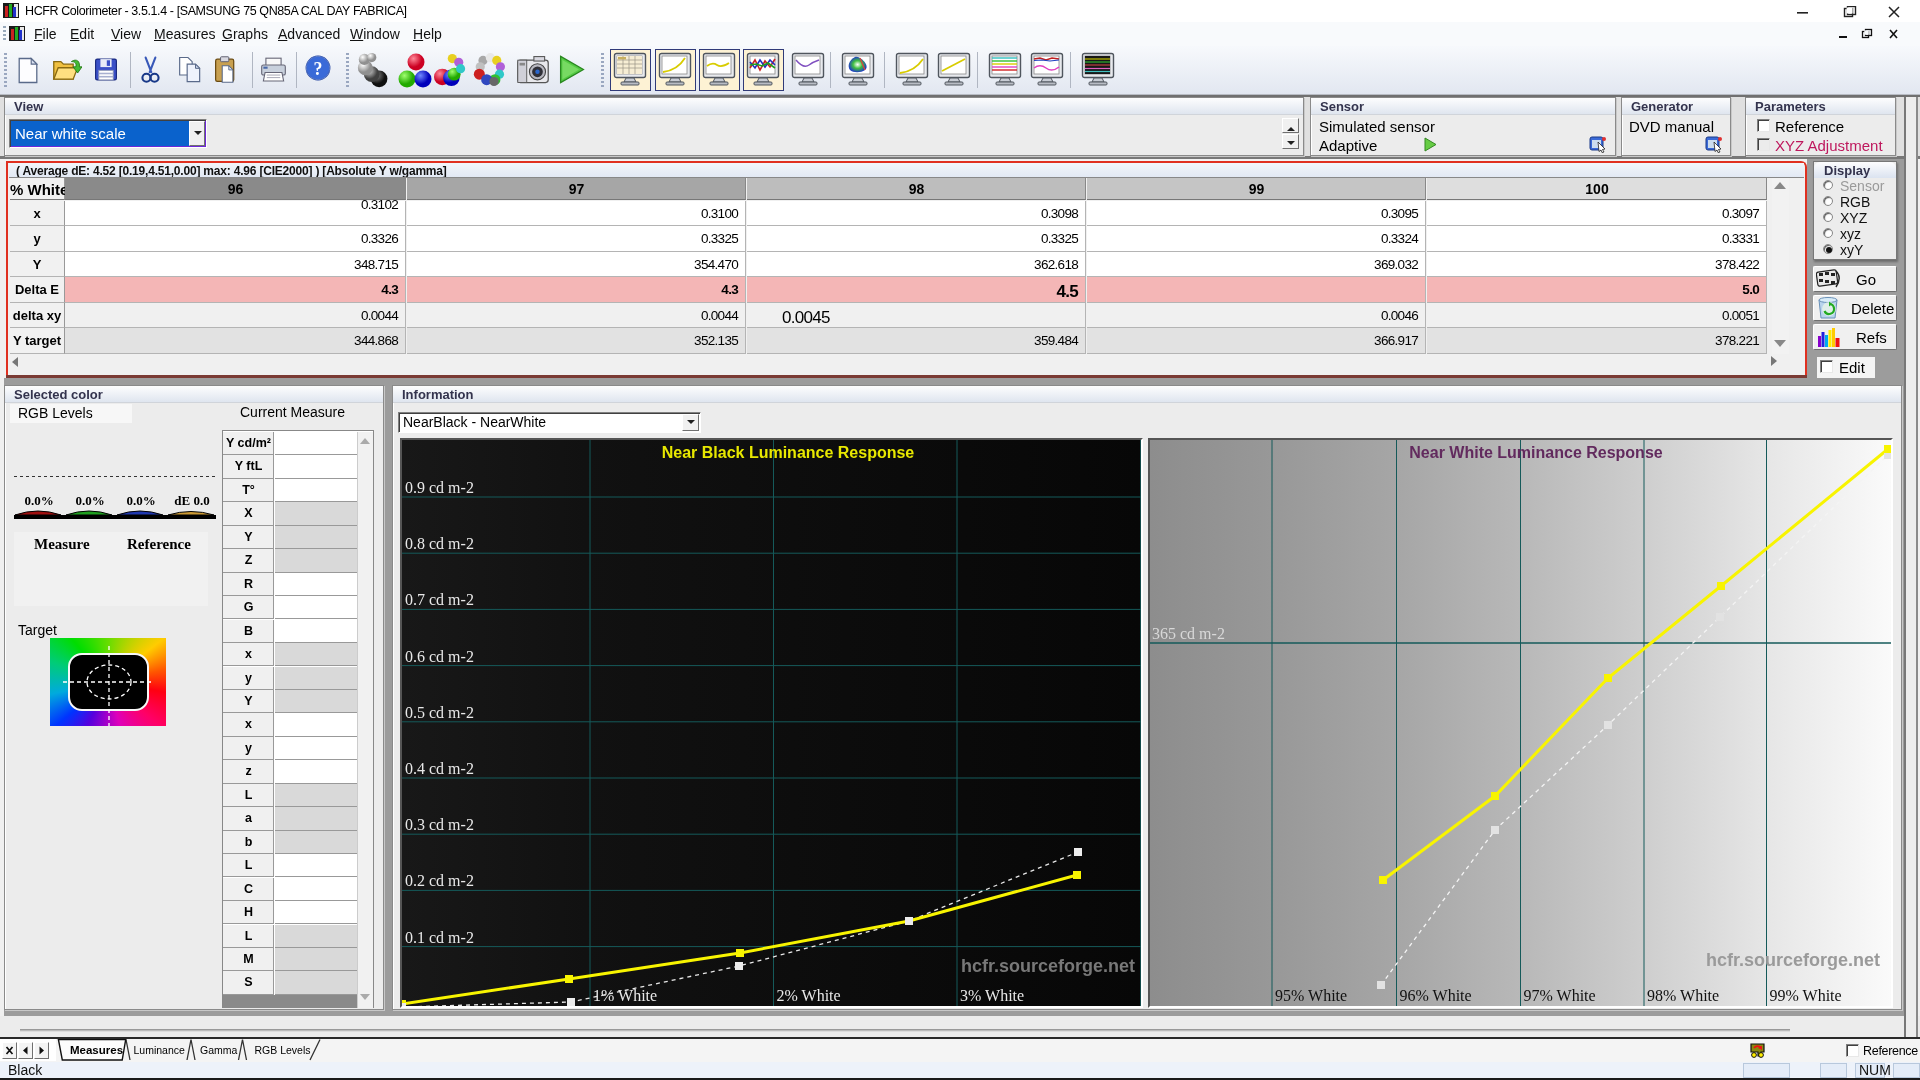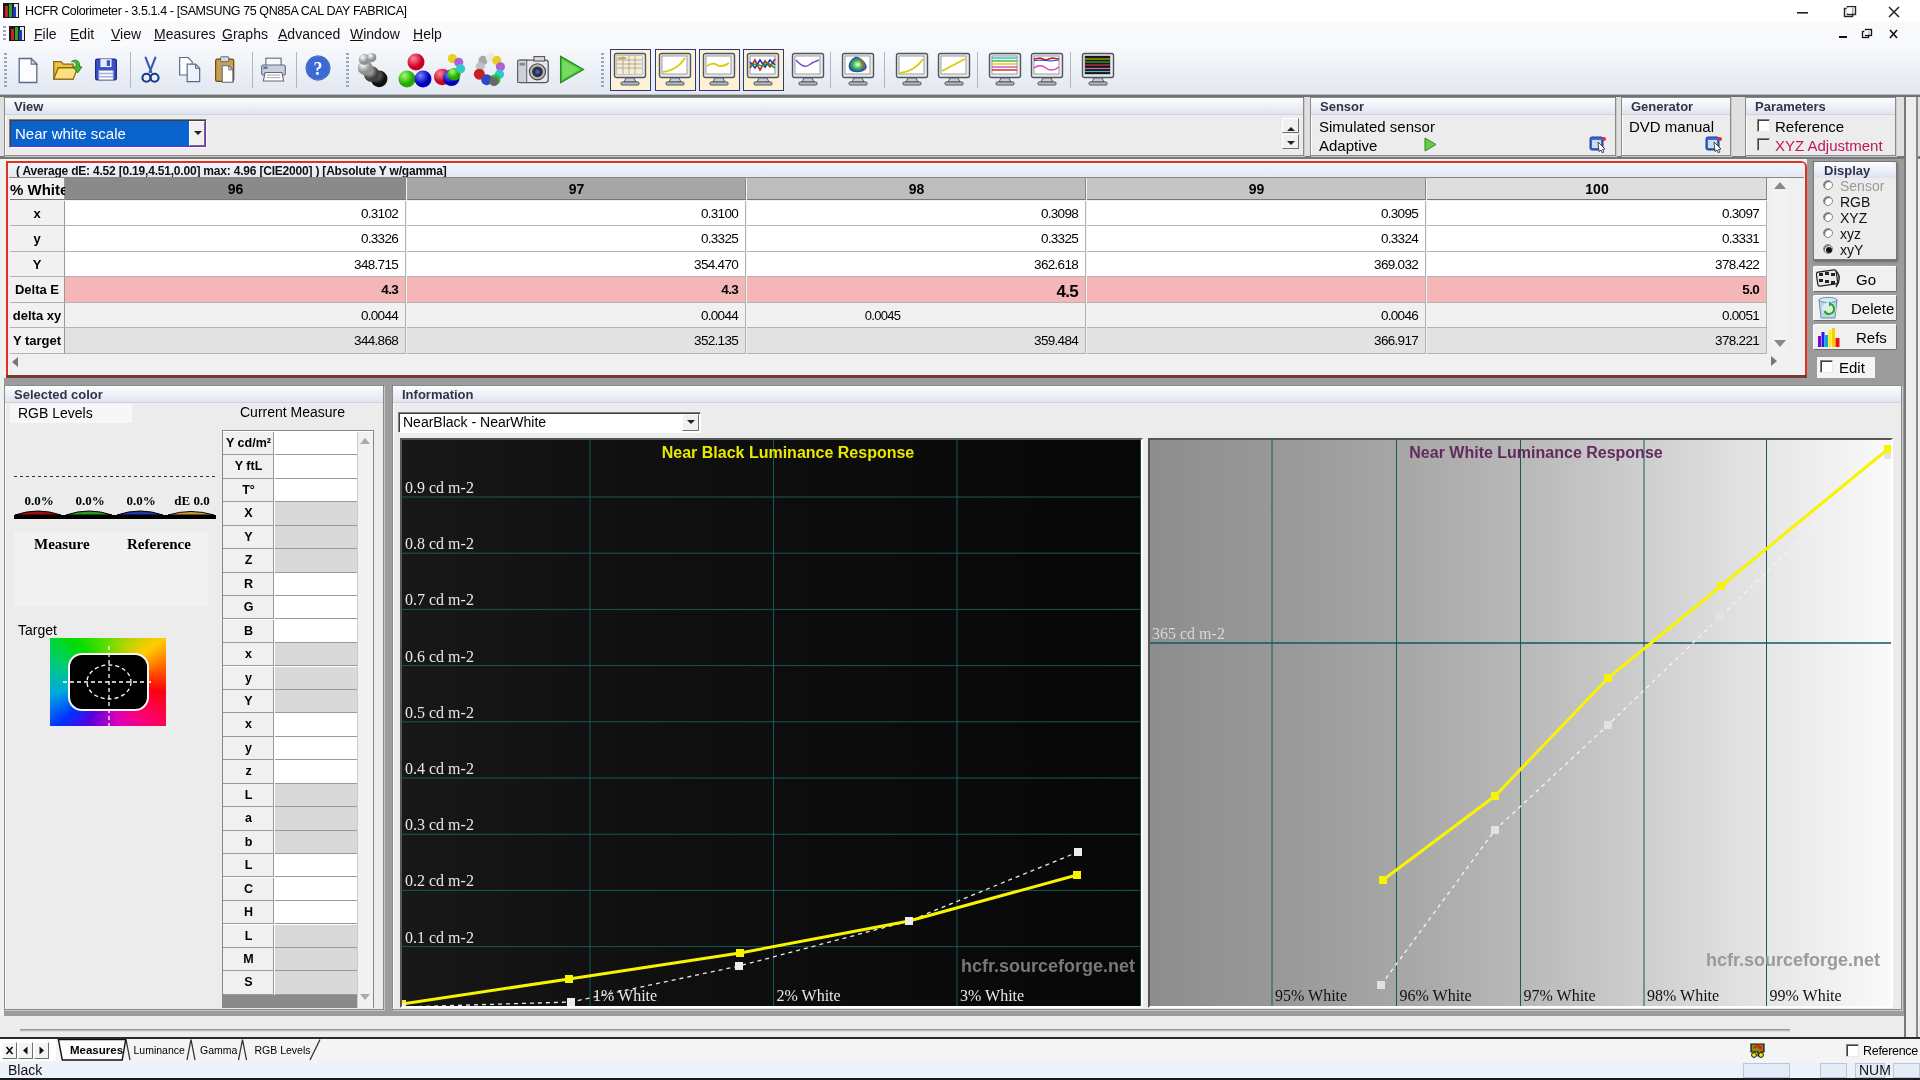--- a/index.html
+++ b/index.html
@@ -417,21 +417,21 @@
 <div class="abs b" style="left:407px;top:181px;width:339px;text-align:center;font-size:14px;color:#000">97</div>
 <div class="abs" style="left:747px;top:178px;width:339px;height:22px;background:#bdbdbd;border-right:1px solid #888;border-bottom:1px solid #777"></div>
 <div class="abs b" style="left:747px;top:181px;width:339px;text-align:center;font-size:14px;color:#000">98</div>
 <div class="abs" style="left:1087px;top:178px;width:339px;height:22px;background:#c5c5c5;border-right:1px solid #888;border-bottom:1px solid #777"></div>
 <div class="abs b" style="left:1087px;top:181px;width:339px;text-align:center;font-size:14px;color:#000">99</div>
 <div class="abs" style="left:1427px;top:178px;width:340px;height:22px;background:#dedede;border-right:1px solid #888;border-bottom:1px solid #777"></div>
 <div class="abs b" style="left:1427px;top:181px;width:340px;text-align:center;font-size:14px;color:#000">100</div>
 <div class="abs" style="left:10px;top:200.5px;width:55px;height:25.5px;background:#f1f1f1;border-right:1px solid #999;border-bottom:1px solid #b4b4b4"></div>
 <div class="abs b" style="left:10px;top:205.5px;width:54px;text-align:center;font-size:13px;white-space:nowrap">x</div>
 <div class="abs" style="left:65px;top:200.5px;width:341px;height:25.5px;background:#ffffff;border-right:1px solid #b4b4b4;border-bottom:1px solid #b4b4b4"></div>
-<div class="abs " style="left:65px;top:206px;width:333px;text-align:right;font-size:13.5px;letter-spacing:-0.7px">0.3102</div>
+<div class="abs " style="left:65px;top:197px;width:333px;text-align:right;font-size:13.5px;letter-spacing:-0.7px">0.3102</div>
 <div class="abs" style="left:407px;top:200.5px;width:339px;height:25.5px;background:#ffffff;border-right:1px solid #b4b4b4;border-bottom:1px solid #b4b4b4"></div>
 <div class="abs " style="left:407px;top:205.5px;width:331px;text-align:right;font-size:13.5px;letter-spacing:-0.7px">0.3100</div>
 <div class="abs" style="left:747px;top:200.5px;width:339px;height:25.5px;background:#ffffff;border-right:1px solid #b4b4b4;border-bottom:1px solid #b4b4b4"></div>
 <div class="abs " style="left:747px;top:205.5px;width:331px;text-align:right;font-size:13.5px;letter-spacing:-0.7px">0.3098</div>
 <div class="abs" style="left:1087px;top:200.5px;width:339px;height:25.5px;background:#ffffff;border-right:1px solid #b4b4b4;border-bottom:1px solid #b4b4b4"></div>
 <div class="abs " style="left:1087px;top:205.5px;width:331px;text-align:right;font-size:13.5px;letter-spacing:-0.7px">0.3095</div>
 <div class="abs" style="left:1427px;top:200.5px;width:340px;height:25.5px;background:#ffffff;border-right:1px solid #b4b4b4;border-bottom:1px solid #b4b4b4"></div>
 <div class="abs " style="left:1427px;top:205.5px;width:332px;text-align:right;font-size:13.5px;letter-spacing:-0.7px">0.3097</div>
 <div class="abs" style="left:10px;top:226px;width:55px;height:25.5px;background:#f1f1f1;border-right:1px solid #999;border-bottom:1px solid #b4b4b4"></div>
 <div class="abs b" style="left:10px;top:231px;width:54px;text-align:center;font-size:13px;white-space:nowrap">y</div>
@@ -469,21 +469,21 @@
 <div class="abs b" style="left:1087px;top:282px;width:360px;text-align:right;font-size:13.5px;letter-spacing:-0.7px">4.6</div>
 <div class="abs" style="left:1427px;top:277px;width:340px;height:25.5px;background:#f4b6b6;border-right:1px solid #b4b4b4;border-bottom:1px solid #b4b4b4"></div>
 <div class="abs b" style="left:1427px;top:282px;width:332px;text-align:right;font-size:13.5px;letter-spacing:-0.7px">5.0</div>
 <div class="abs" style="left:10px;top:302.5px;width:55px;height:25.5px;background:#f1f1f1;border-right:1px solid #999;border-bottom:1px solid #b4b4b4"></div>
 <div class="abs b" style="left:10px;top:307.5px;width:54px;text-align:center;font-size:13px;white-space:nowrap">delta xy</div>
 <div class="abs" style="left:65px;top:302.5px;width:341px;height:25.5px;background:#f0f0f0;border-right:1px solid #b4b4b4;border-bottom:1px solid #b4b4b4"></div>
 <div class="abs " style="left:65px;top:307.5px;width:333px;text-align:right;font-size:13.5px;letter-spacing:-0.7px">0.0044</div>
 <div class="abs" style="left:407px;top:302.5px;width:339px;height:25.5px;background:#f0f0f0;border-right:1px solid #b4b4b4;border-bottom:1px solid #b4b4b4"></div>
 <div class="abs " style="left:407px;top:307.5px;width:331px;text-align:right;font-size:13.5px;letter-spacing:-0.7px">0.0044</div>
 <div class="abs" style="left:747px;top:302.5px;width:339px;height:25.5px;background:#f0f0f0;border-right:1px solid #b4b4b4;border-bottom:1px solid #b4b4b4"></div>
-<div class="abs " style="left:717px;top:307.5px;width:331px;text-align:center;font-size:13px;letter-spacing:-0.7px">0.0045</div>
+<div class="abs " style="left:782px;top:307.5px;width:331px;text-align:left;font-size:17px;letter-spacing:-0.7px">0.0045</div>
 <div class="abs" style="left:1087px;top:302.5px;width:339px;height:25.5px;background:#f0f0f0;border-right:1px solid #b4b4b4;border-bottom:1px solid #b4b4b4"></div>
 <div class="abs " style="left:1087px;top:307.5px;width:331px;text-align:right;font-size:13.5px;letter-spacing:-0.7px">0.0046</div>
 <div class="abs" style="left:1427px;top:302.5px;width:340px;height:25.5px;background:#f0f0f0;border-right:1px solid #b4b4b4;border-bottom:1px solid #b4b4b4"></div>
 <div class="abs " style="left:1427px;top:307.5px;width:332px;text-align:right;font-size:13.5px;letter-spacing:-0.7px">0.0051</div>
 <div class="abs" style="left:10px;top:328px;width:55px;height:25.5px;background:#f1f1f1;border-right:1px solid #999;border-bottom:1px solid #b4b4b4"></div>
 <div class="abs b" style="left:10px;top:333px;width:54px;text-align:center;font-size:13px;white-space:nowrap">Y target</div>
 <div class="abs" style="left:65px;top:328px;width:341px;height:25.5px;background:#e2e2e2;border-right:1px solid #b4b4b4;border-bottom:1px solid #b4b4b4"></div>
 <div class="abs " style="left:65px;top:333px;width:333px;text-align:right;font-size:13.5px;letter-spacing:-0.7px">344.868</div>
 <div class="abs" style="left:407px;top:328px;width:339px;height:25.5px;background:#e2e2e2;border-right:1px solid #b4b4b4;border-bottom:1px solid #b4b4b4"></div>
 <div class="abs " style="left:407px;top:333px;width:331px;text-align:right;font-size:13.5px;letter-spacing:-0.7px">352.135</div>

